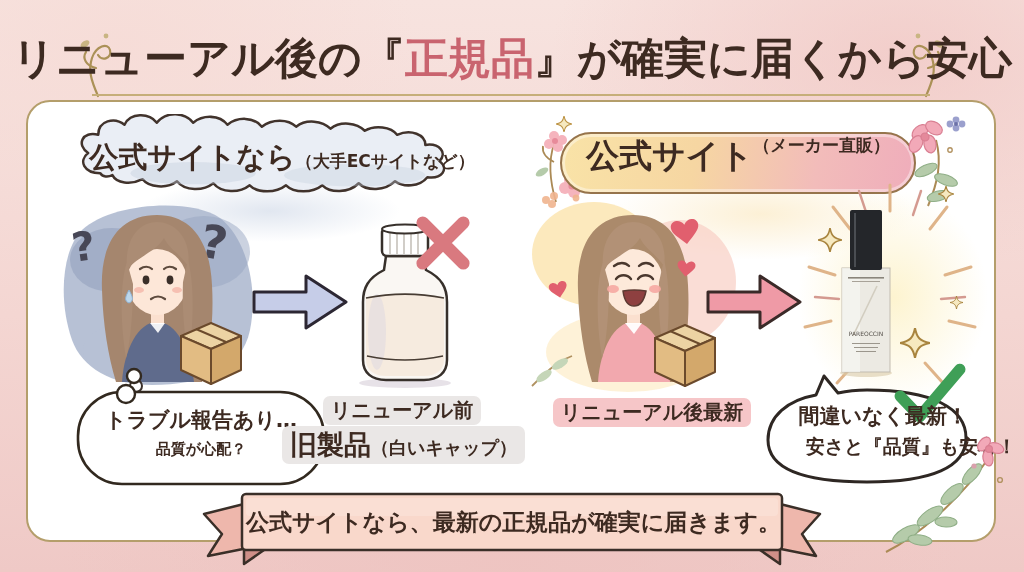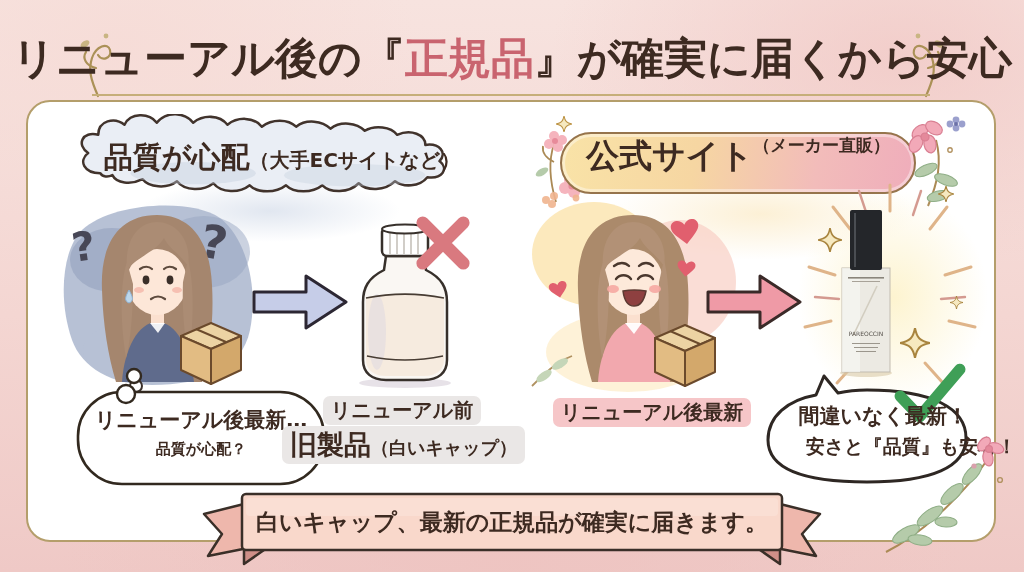--- a/index.html
+++ b/index.html
@@ -13,21 +13,21 @@
       linear-gradient(180deg,#f7e3df 0%,#f4d6d2 55%,#efc9c6 100%);
   }
   .abs{position:absolute;}
   .title-row{left:0;top:30px;width:1024px;text-align:center;font-size:43px;font-weight:800;letter-spacing:0px;white-space:nowrap;}
   .title-accent{color:#c9646f;}
   .title-underline{left:92px;top:94px;width:838px;height:6px;border-top:2.5px solid #c6ae79;border-bottom:1.5px solid rgba(198,174,121,.55);}
   .panel{left:26px;top:100px;width:966px;height:438px;background:#ffffff;border:2.5px solid #b49e6b;border-radius:24px;}
   .glow{border-radius:50%;}
   .cloud-text{left:72px;top:138px;width:420px;text-align:center;white-space:nowrap;}
   .cloud-main{font-size:29px;font-weight:800;}
-  .cloud-note{font-size:20px;font-weight:700;}
+  .cloud-note{font-size:17px;font-weight:700;}
   .pill{left:560px;top:132px;width:352px;height:58px;border-radius:32px;
     background:linear-gradient(100deg,#f9e3a7 0%,#f6d6a2 38%,#f2bcba 72%,#efadbb 100%);
     border:2px solid #96744c;box-shadow:inset 0 0 0 3px rgba(255,255,255,.4);
     display:flex;align-items:flex-start;justify-content:center;white-space:nowrap;}
   .pill-main{font-size:33px;font-weight:800;}
   .pill-note{font-size:17px;font-weight:700;}
   .bubble-line{text-align:center;font-weight:800;white-space:nowrap;}
   .cap-line{text-align:center;white-space:nowrap;}
   .hl{display:inline-block;padding:1px 8px;border-radius:7px;}
   .hl-gray{background:#eae7e6;}
@@ -67,21 +67,21 @@
 
   <div class="abs glow" style="left:140px;top:180px;width:260px;height:62px;background:radial-gradient(closest-side,rgba(188,201,222,.45),rgba(188,201,222,0));"></div>
   <div class="abs glow" style="left:606px;top:168px;width:310px;height:92px;background:radial-gradient(closest-side,rgba(250,228,180,.55),rgba(250,228,180,0));"></div>
 
   <svg class="abs" style="left:72px;top:114px;" width="420" height="86" viewBox="0 0 416 84">
     <path fill="#eaeef5" stroke="#41332c" stroke-width="2.5" stroke-linejoin="round" d="M28,58 C12,58 6,46 16,38 C4,30 10,16 26,20 C26,6 42,2 52,10 C58,-2 76,-2 84,8 C94,-4 112,-2 120,8 C130,0 146,0 154,10 C164,2 180,2 188,12 C198,4 214,4 222,12 C232,4 248,6 256,14 C266,6 282,8 290,16 C300,10 316,12 322,20 C336,14 350,20 350,30 C364,28 372,38 364,46 C374,54 366,64 352,62 C344,72 328,72 320,66 C310,76 292,76 284,68 C274,78 256,78 248,70 C238,78 220,78 212,70 C202,78 184,78 176,70 C166,78 148,78 140,68 C130,76 112,76 104,66 C94,74 76,72 70,64 C58,70 44,68 40,60 C36,62 30,62 28,58 Z"></path>
     <ellipse cx="120" cy="58" rx="62" ry="11" fill="#c3cedd" opacity=".4"></ellipse>
     <ellipse cx="280" cy="60" rx="70" ry="11" fill="#c3cedd" opacity=".35"></ellipse>
   </svg>
   <div class="abs cloud-text">
-    <span class="cloud-main">品質が心配</span><span class="cloud-note">（大手ECサイトなど）</span>
+    <span class="cloud-main">公式サイトなら</span><span class="cloud-note">（大手ECサイトなど）</span>
   </div>
 
   <svg class="abs" style="left:52px;top:190px;" width="210" height="205" viewBox="0 0 210 205">
     <path d="M30,40 C10,60 6,110 20,150 C30,178 60,195 100,195 C150,195 190,180 198,140 C206,100 196,50 168,28 C140,8 60,12 30,40 Z" fill="#aab6ce" opacity=".85"></path>
     <ellipse cx="60" cy="70" rx="42" ry="32" fill="#8e9cba" opacity=".5"></ellipse>
     <ellipse cx="152" cy="62" rx="46" ry="36" fill="#97a5c2" opacity=".5"></ellipse>
     <ellipse cx="105" cy="160" rx="74" ry="32" fill="#b7c1d6" opacity=".6"></ellipse>
     <text x="22" y="72" font-size="40" font-weight="bold" fill="#474756" transform="rotate(-8 22 72)">?</text>
     <text x="146" y="66" font-size="46" font-weight="bold" fill="#474756" transform="rotate(10 146 66)">?</text>
 
@@ -113,21 +113,21 @@
       <line x1="18" y1="11" x2="48" y2="24"></line>
     </g>
     <circle cx="84" cy="196" r="6" fill="#fff" stroke="#3a302b" stroke-width="2"></circle>
   </svg>
 
   <svg class="abs" style="left:72px;top:360px;" width="258" height="132" viewBox="0 0 258 132">
     <circle cx="62" cy="16" r="7" fill="#fff" stroke="#32291f" stroke-width="2.4"></circle>
     <rect x="6" y="32" width="246" height="92" rx="44" fill="#fff" stroke="#32291f" stroke-width="2.6"></rect>
     <circle cx="54" cy="34" r="9" fill="#fff" stroke="#32291f" stroke-width="2.4"></circle>
   </svg>
-  <div class="abs bubble-line" style="left:86px;top:406px;width:230px;font-size:21px;">リニューアル後最新…</div>
+  <div class="abs bubble-line" style="left:86px;top:406px;width:230px;font-size:21px;">トラブル報告あり…</div>
   <div class="abs bubble-line" style="left:86px;top:440px;width:230px;font-size:15px;">品質が心配？</div>
 
   <svg class="abs" style="left:250px;top:270px;" width="100" height="64" viewBox="0 0 100 64">
     <polygon points="4,22 56,22 56,6 96,32 56,58 56,42 4,42" fill="#c6cde8" stroke="#2c2733" stroke-width="3" stroke-linejoin="round"></polygon>
   </svg>
 
   <svg class="abs" style="left:346px;top:220px;" width="118" height="168" viewBox="0 0 118 168">
     <ellipse cx="59" cy="163" rx="46" ry="5" fill="#cfc6d2" opacity=".5"></ellipse>
     <path d="M40,36 L38,50 C22,58 17,68 17,82 L17,140 C17,153 26,160 40,160 L78,160 C92,160 101,153 101,140 L101,82 C101,68 96,58 80,50 L78,36 Z" fill="#faf7f3" stroke="#37302b" stroke-width="2.5"></path>
     <path d="M20,78 C45,73 73,73 98,78 L98,140 C98,150 90,156 78,156 L40,156 C28,156 20,150 20,140 Z" fill="#f4e3d2" opacity=".6"></path>
@@ -326,21 +326,21 @@
   <svg class="abs" style="left:196px;top:486px;" width="632" height="88" viewBox="0 0 632 88">
     <g stroke="#3a2f28" stroke-width="2.5" stroke-linejoin="round">
       <polygon points="48,18 8,28 26,48 12,70 52,62" fill="#eeb7ac"></polygon>
       <polygon points="584,18 624,28 606,48 620,70 580,62" fill="#eeb7ac"></polygon>
       <polygon points="48,62 48,78 68,64" fill="#cf8f88"></polygon>
       <polygon points="584,62 584,78 564,64" fill="#cf8f88"></polygon>
       <rect x="46" y="8" width="540" height="56" rx="4" fill="#f9d8cb"></rect>
     </g>
     <rect x="50" y="12" width="532" height="18" rx="4" fill="#fbe4d8" opacity=".65"></rect>
   </svg>
-  <div class="abs banner-text">白いキャップ、最新の正規品が確実に届きます。</div>
+  <div class="abs banner-text">公式サイトなら、最新の正規品が確実に届きます。</div>
 
   <svg class="abs" style="left:876px;top:436px;" width="134" height="124" viewBox="0 0 134 124">
     <path d="M10,116 C42,100 86,62 114,20" stroke="#ab8a55" stroke-width="2" fill="none"></path>
     <g fill="#b5cbaa" stroke="#8fae86" stroke-width="1">
       <ellipse cx="30" cy="98" rx="15" ry="6" transform="rotate(-30 30 98)"></ellipse>
       <ellipse cx="54" cy="80" rx="15" ry="6" transform="rotate(-35 54 80)"></ellipse>
       <ellipse cx="76" cy="58" rx="14" ry="6" transform="rotate(-42 76 58)"></ellipse>
       <ellipse cx="96" cy="38" rx="13" ry="5.5" transform="rotate(-48 96 38)"></ellipse>
       <ellipse cx="44" cy="104" rx="12" ry="5" transform="rotate(8 44 104)"></ellipse>
       <ellipse cx="70" cy="86" rx="11" ry="5" transform="rotate(2 70 86)"></ellipse>

